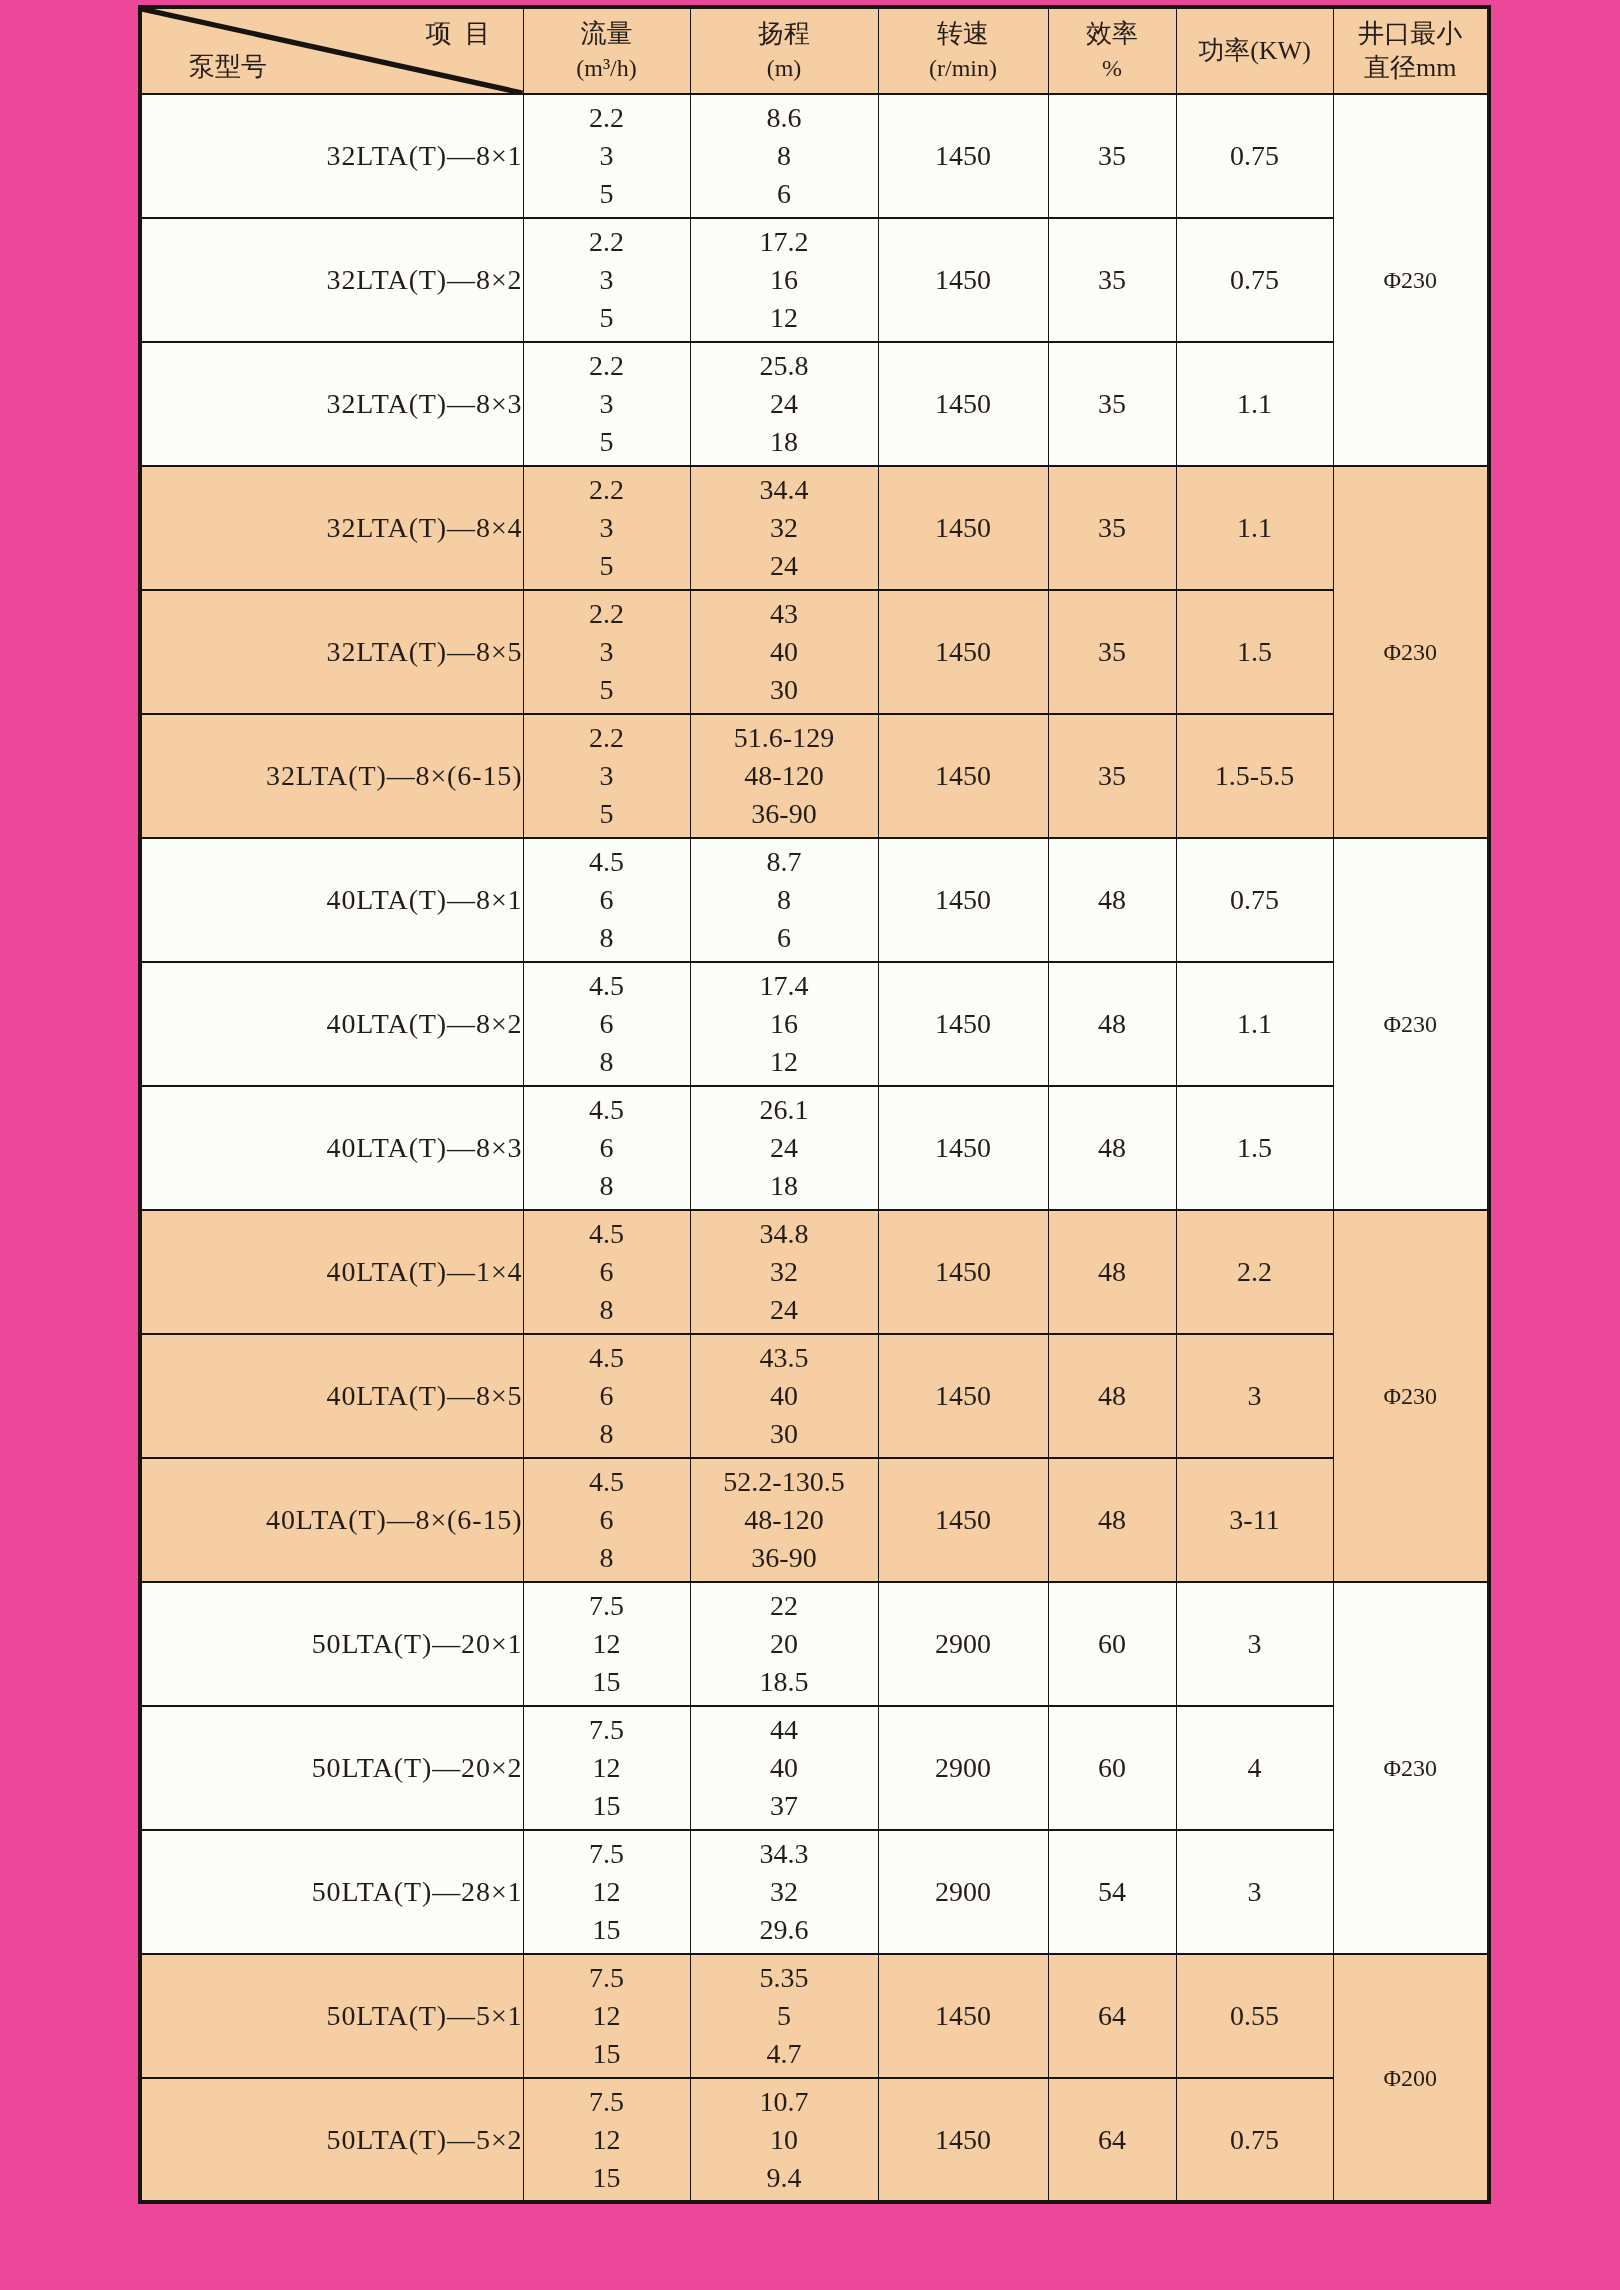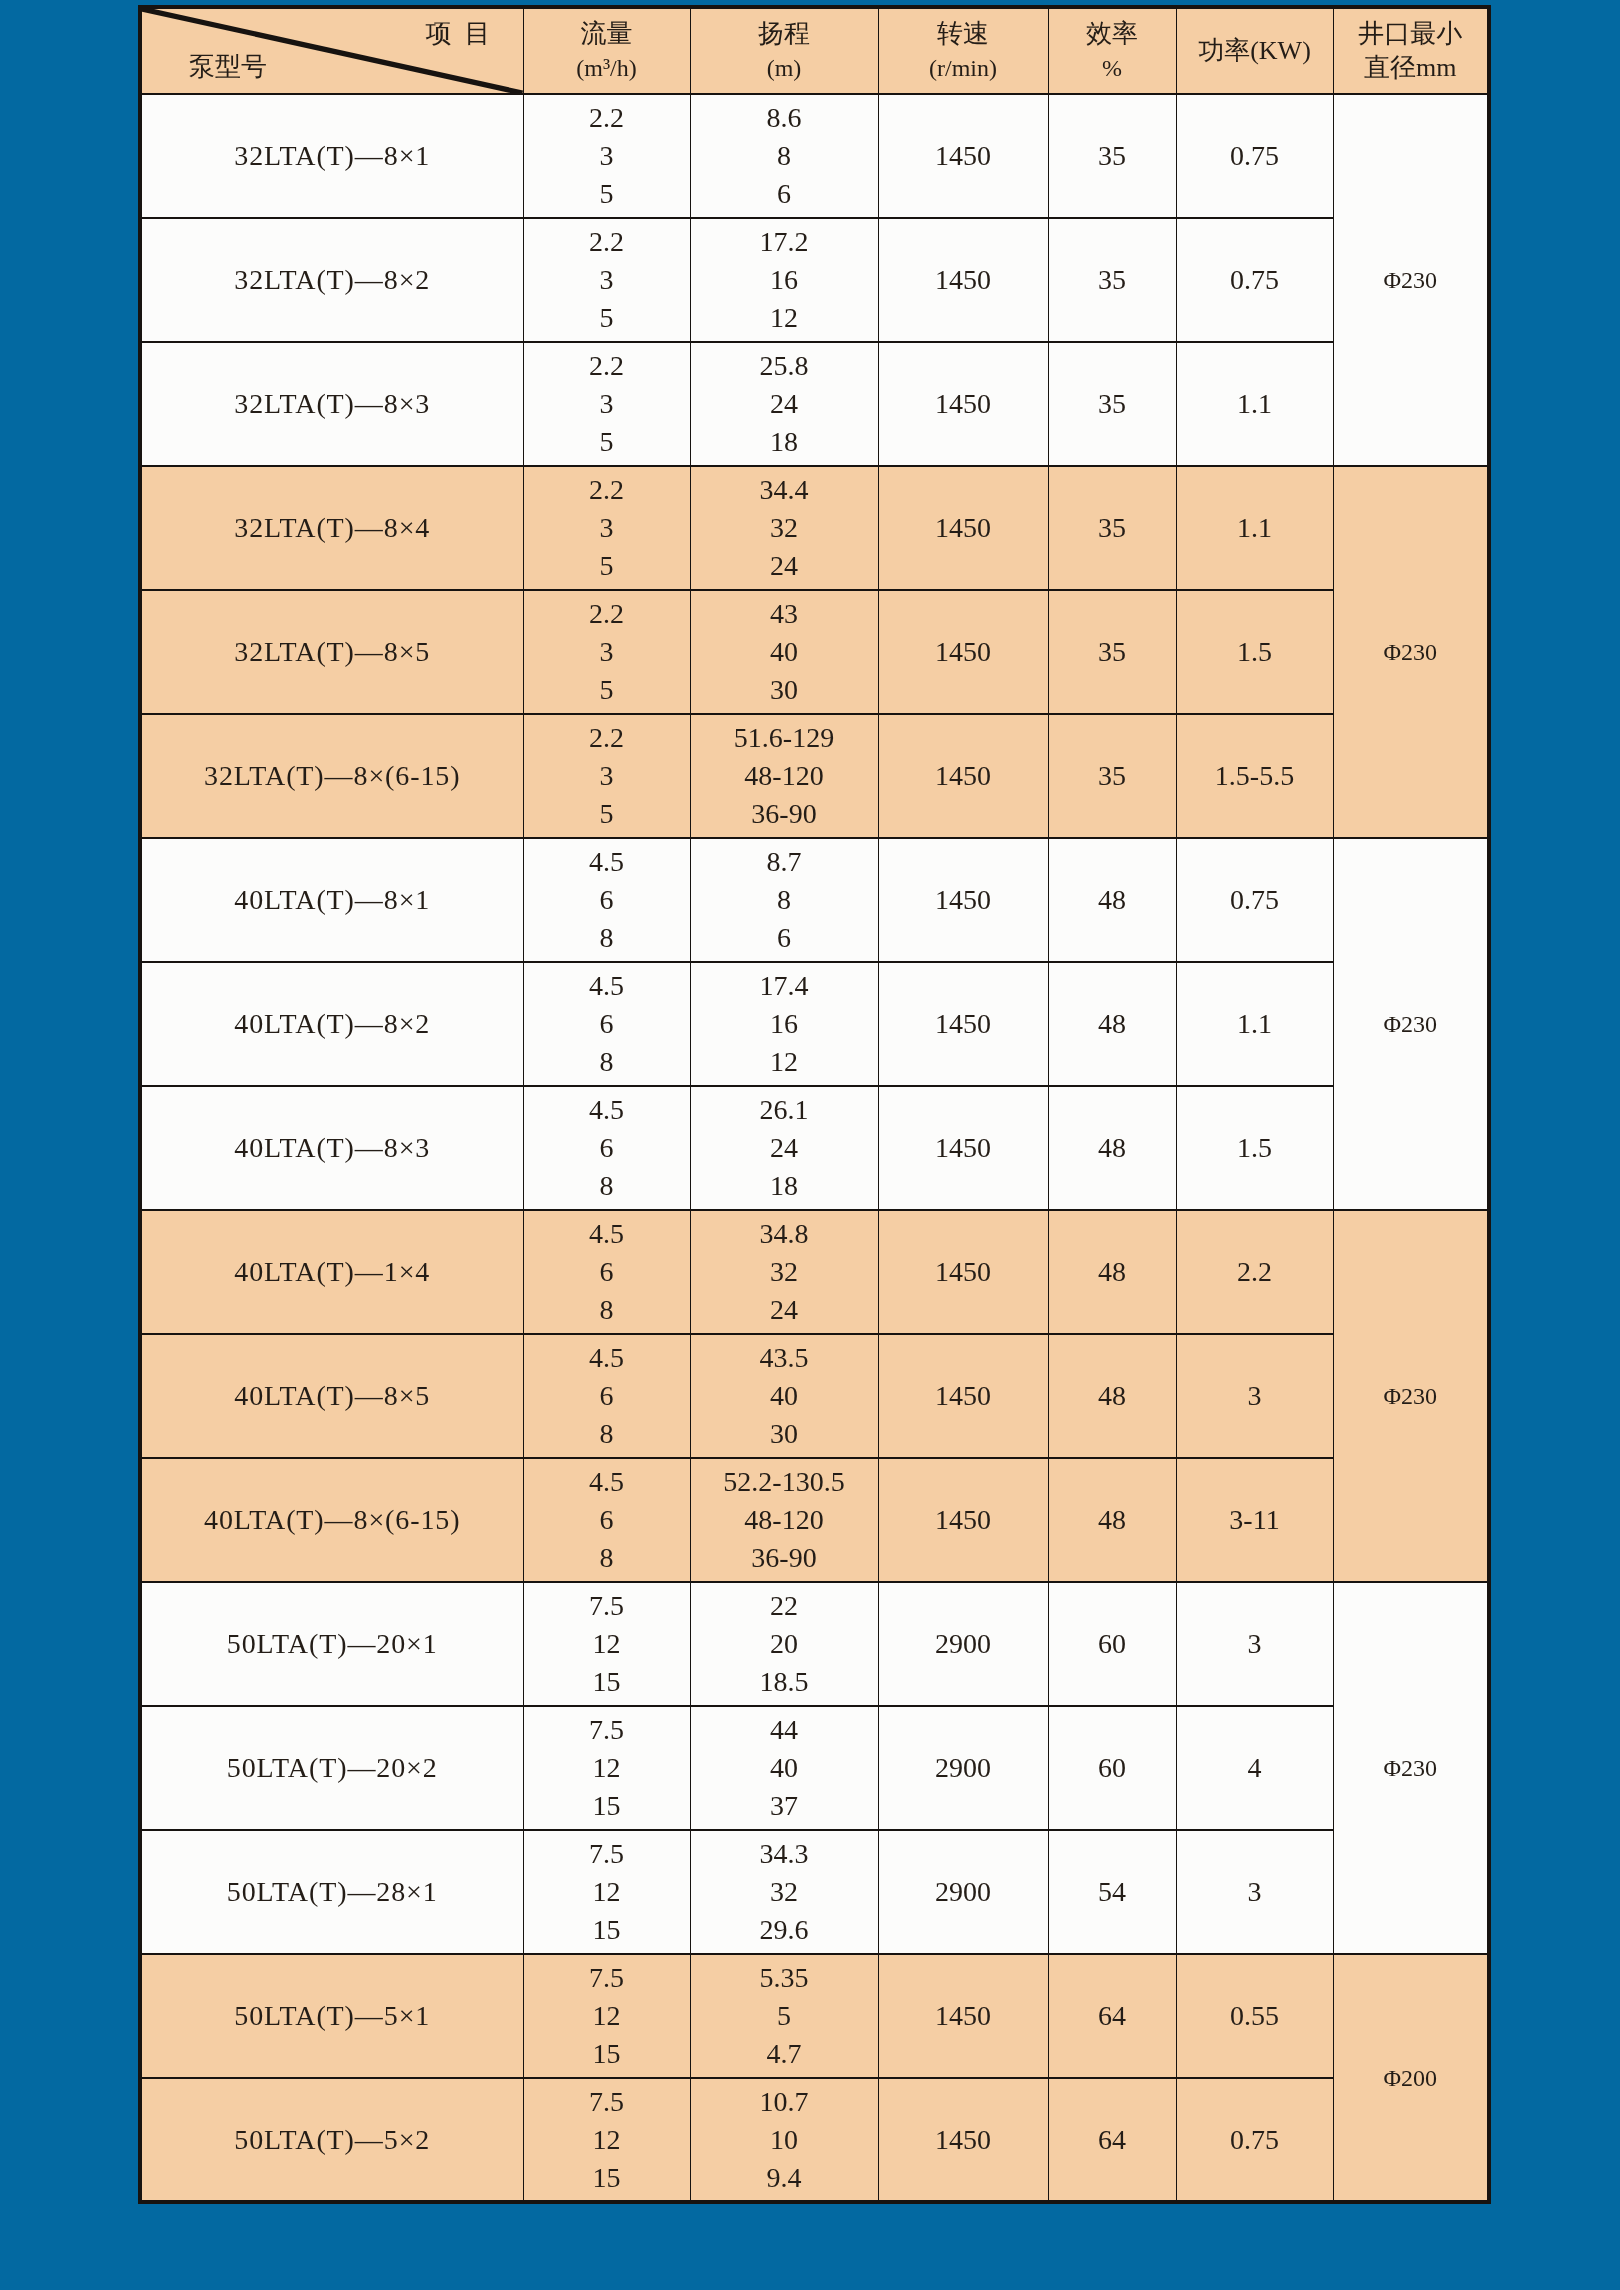--- a/index.html
+++ b/index.html
@@ -5,21 +5,21 @@
   html, body { margin: 0; padding: 0; }
   body {
     background: #ffffff;
     font-family: "Liberation Serif", "DejaVu Serif", serif;
     color: #241d17;
   }
   .canvas {
     position: relative;
     width: 1620px;
     height: 2291px;
-    background: #0369a1;
+    background: #ec4899;
     overflow: hidden;
   }
   .table-wrap {
     position: absolute;
     left: 138px;
     top: 5.4px;
   }
   table.pump-table {
     border-collapse: collapse;
     table-layout: fixed;
@@ -43,21 +43,21 @@
     font-size: 26px;
     line-height: 34px;
   }
   th .sub { font-size: 24px; }
   tbody tr.plain td { background: #FCFCFB; }
   tbody tr.band  td { background: #F5CEA4; }
   td {
     font-size: 28px;
     line-height: 38px;
   }
-  td.model { letter-spacing: 0.9px; }
+  td.model { letter-spacing: 0.9px; text-align: right; }
   td.dia   { font-size: 24px; }
   .diag-cell { position: relative; }
   .diag-cell svg {
     position: absolute;
     left: 0; top: 0;
     width: 100%; height: 100%;
     display: block;
   }
   .diag-top {
     position: absolute;

